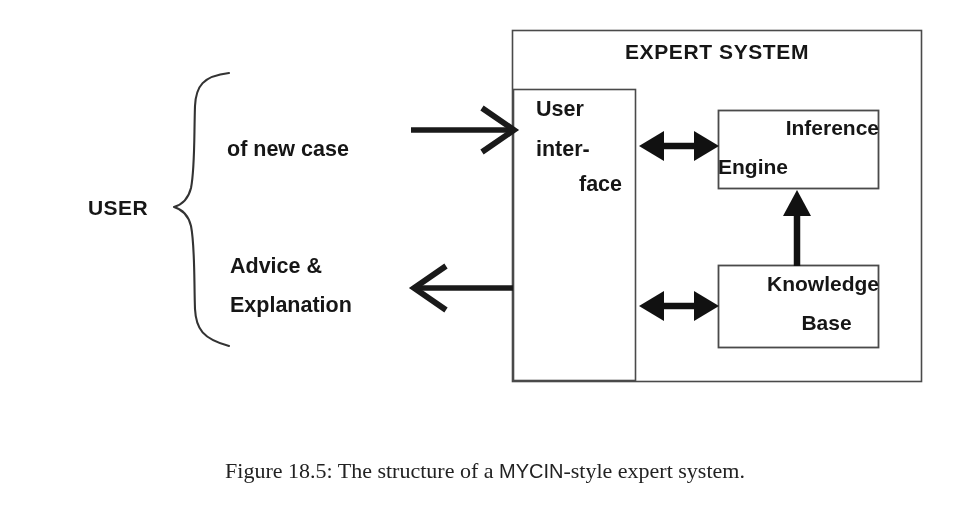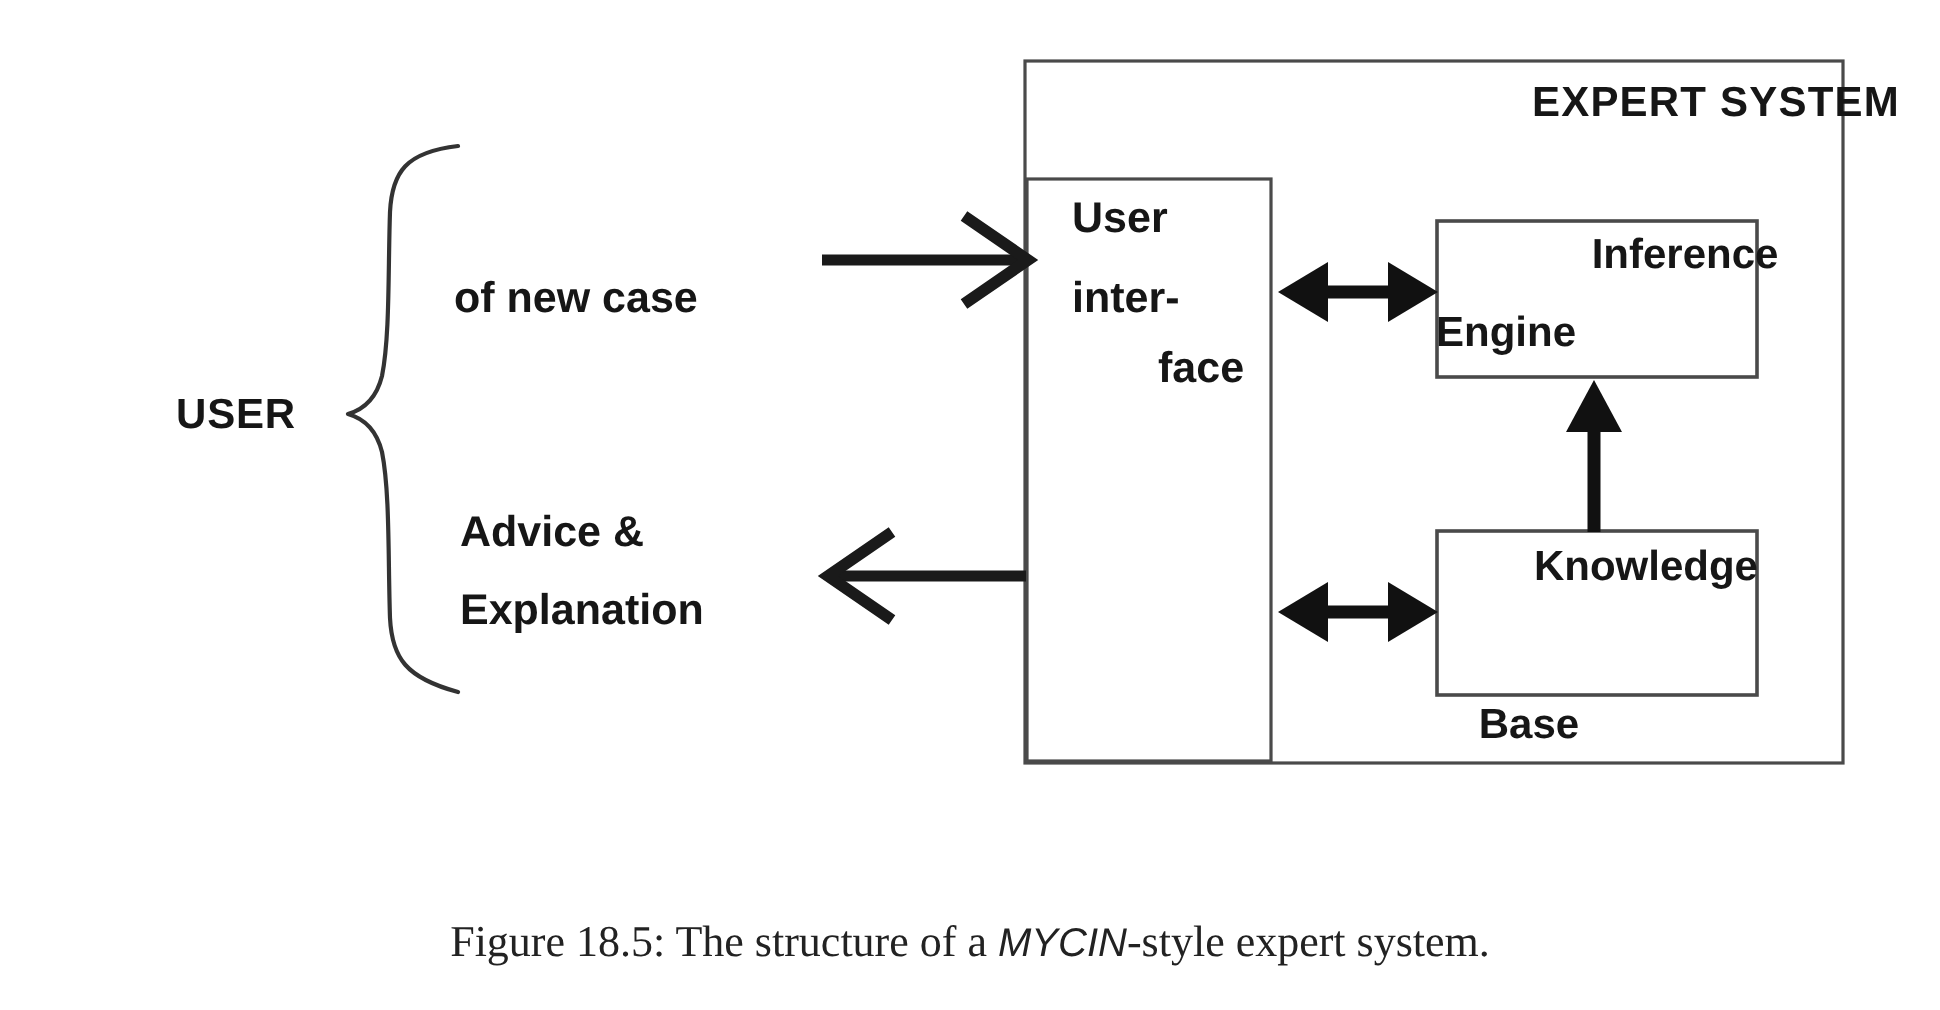--- a/index.html
+++ b/index.html
@@ -41,50 +41,48 @@
     letter-spacing: 0.4px;
   }
   .lbl-desc1 { left: 227px; top: 99px; font-size: 21.5px; }
   .lbl-desc2 { left: 227px; top: 139px; font-size: 21.5px; }
   .lbl-adv1  { left: 230px; top: 256px; font-size: 21.5px; }
   .lbl-adv2  { left: 230px; top: 295px; font-size: 21.5px; }
 
   .lbl-expert {
     left: 512px; top: 41px;
     width: 410px;
-    text-align: right;
+    text-align: center;
     font-size: 21px;
     letter-spacing: 0.6px;
-    margin-left: 28px;
   }
 
   .lbl-ui1 { left: 536px; top: 99px; font-size: 21.5px; }
   .lbl-ui2 { left: 536px; top: 139px; font-size: 21.5px; }
   .lbl-ui3 { left: 536px; top: 174px; font-size: 21.5px; margin-left: 43px; }
 
-  .lbl-ie1 { left: 718px; top: 117px; width: 161px; text-align: center; font-size: 21px; padding-left: 44px; }
+  .lbl-ie1 { left: 718px; top: 117px; width: 161px; text-align: right; font-size: 21px; }
   .lbl-ie2 { left: 718px; top: 156px; width: 161px; font-size: 21px; }
 
   .lbl-kb1 { left: 718px; top: 273px; width: 161px; text-align: right; font-size: 21px; }
-  .lbl-kb2 { left: 684px; top: 312px; width: 161px; text-align: center; font-size: 21px; margin-top: 40px; }
+  .lbl-kb2 { left: 746px; top: 312px; width: 161px; text-align: center; font-size: 21px; }
 
   .caption {
     position: absolute;
     left: 0; top: 458px;
     width: 970px;
     text-align: center;
     font-family: "Liberation Serif", serif;
     font-size: 22px;
     color: #222222;
     white-space: nowrap;
   }
   .caption .mono-word {
     font-family: "Liberation Sans", sans-serif;
     font-size: 20px;
-    font-style: italic;
   }
 </style>
 </head>
 <body>
 
 <div id="figure-root">
 
   <svg class="svg-layer" viewBox="0 0 970 505">
 
     <rect x="512.5" y="30.5" width="409" height="351" fill="#ffffff" stroke="#4a4a4a" stroke-width="1.6"></rect>

